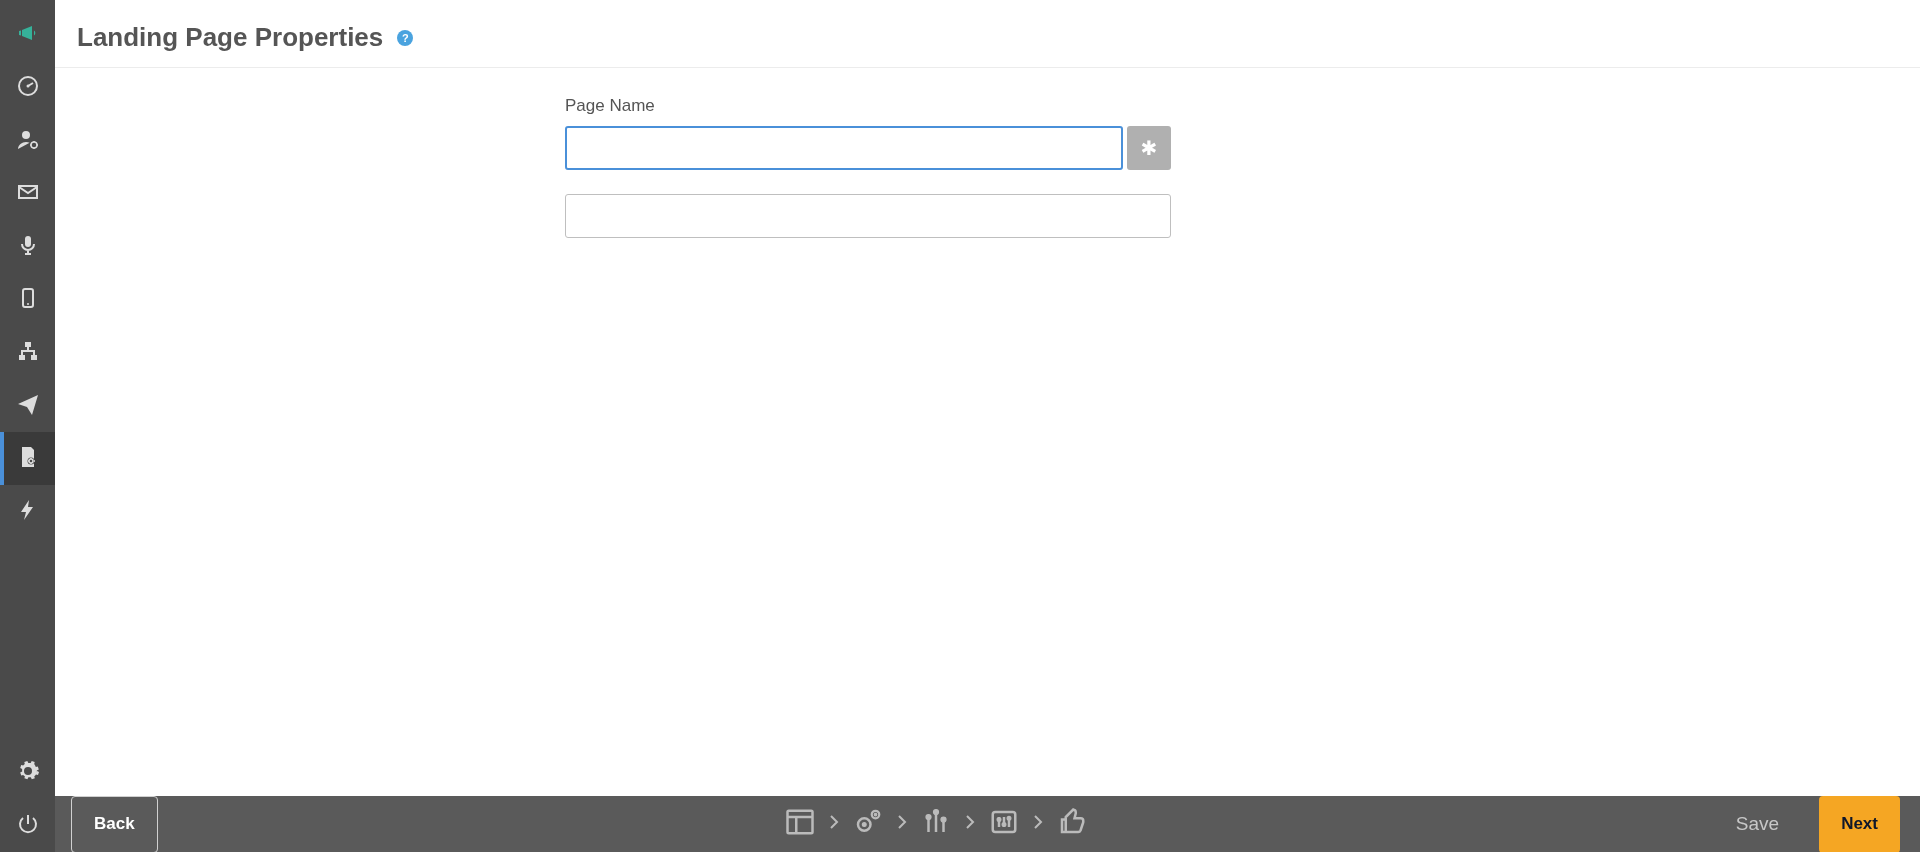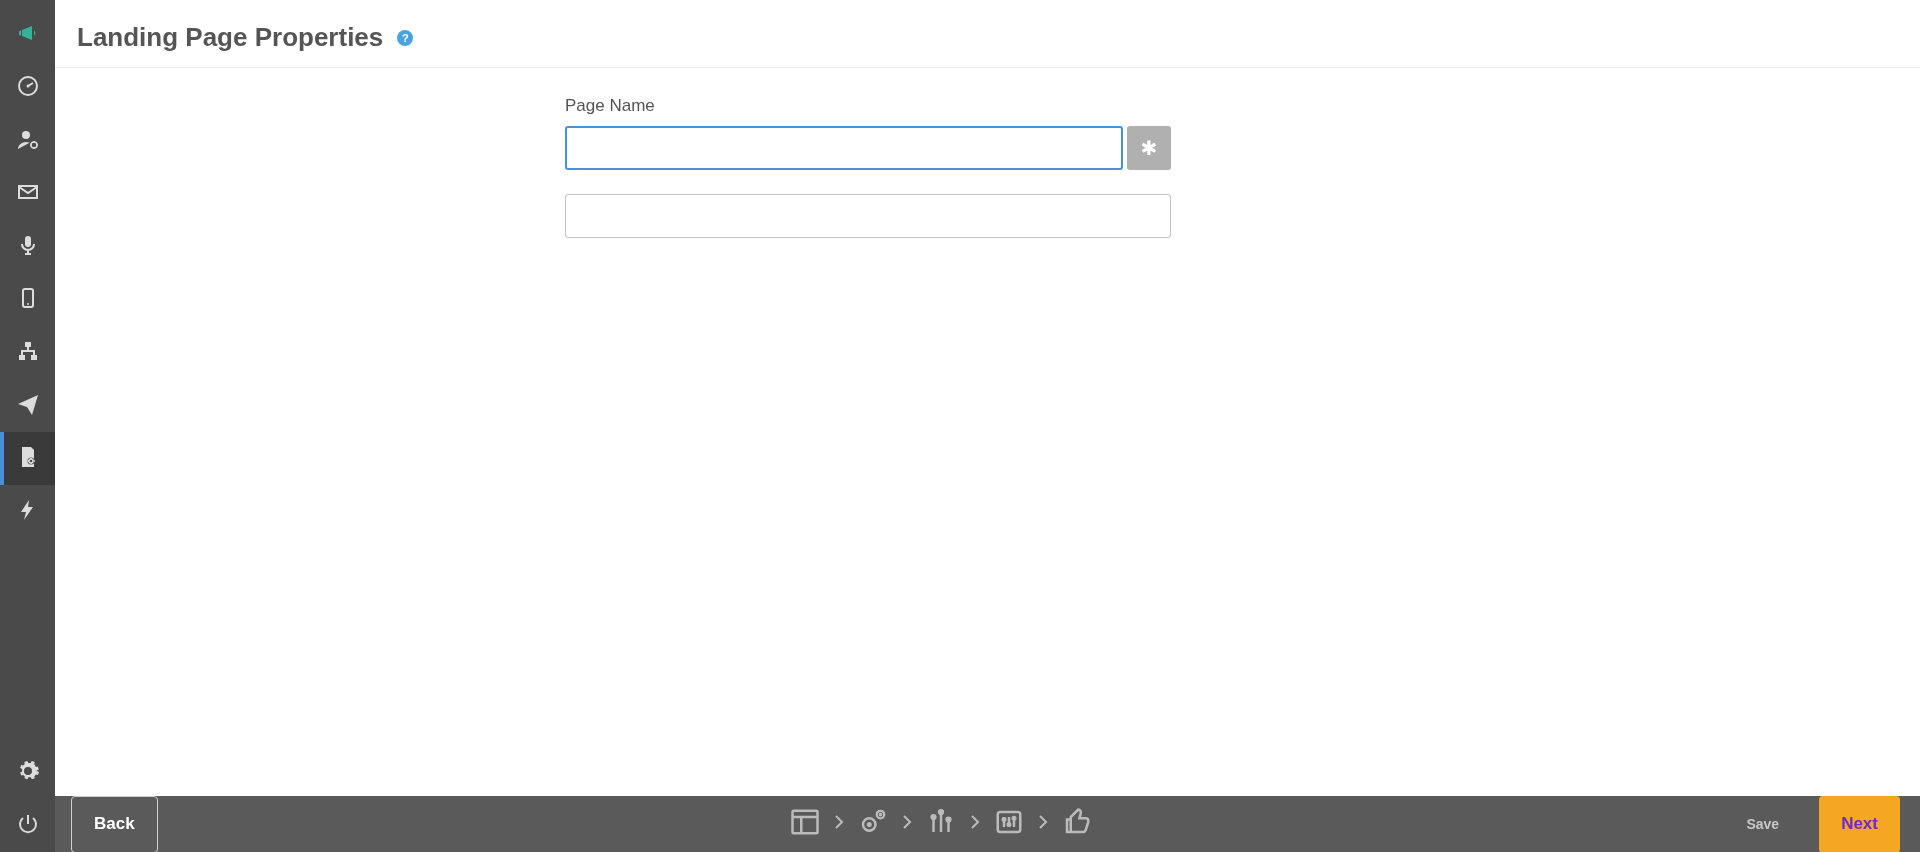--- a/index.html
+++ b/index.html
@@ -139,26 +139,26 @@
   }
   .btn-back {
     background: transparent;
     border-color: #d0d0d0;
     color: #fff;
   }
   .btn-save {
     background: transparent;
     color: #c7c7c7;
     border: none;
-    font-weight: 700;
-    font-size: 14px;
+    font-weight: 400;
+    font-size: 19px;
   }
   .btn-next {
     background: #f5a623;
-    color: #6d28d9;
+    color: #0f172a;
     border: none;
   }
 
   .wizard-steps {
     flex: 1;
     display: flex;
     align-items: center;
     justify-content: center;
     gap: 14px;
     color: #bbb;

